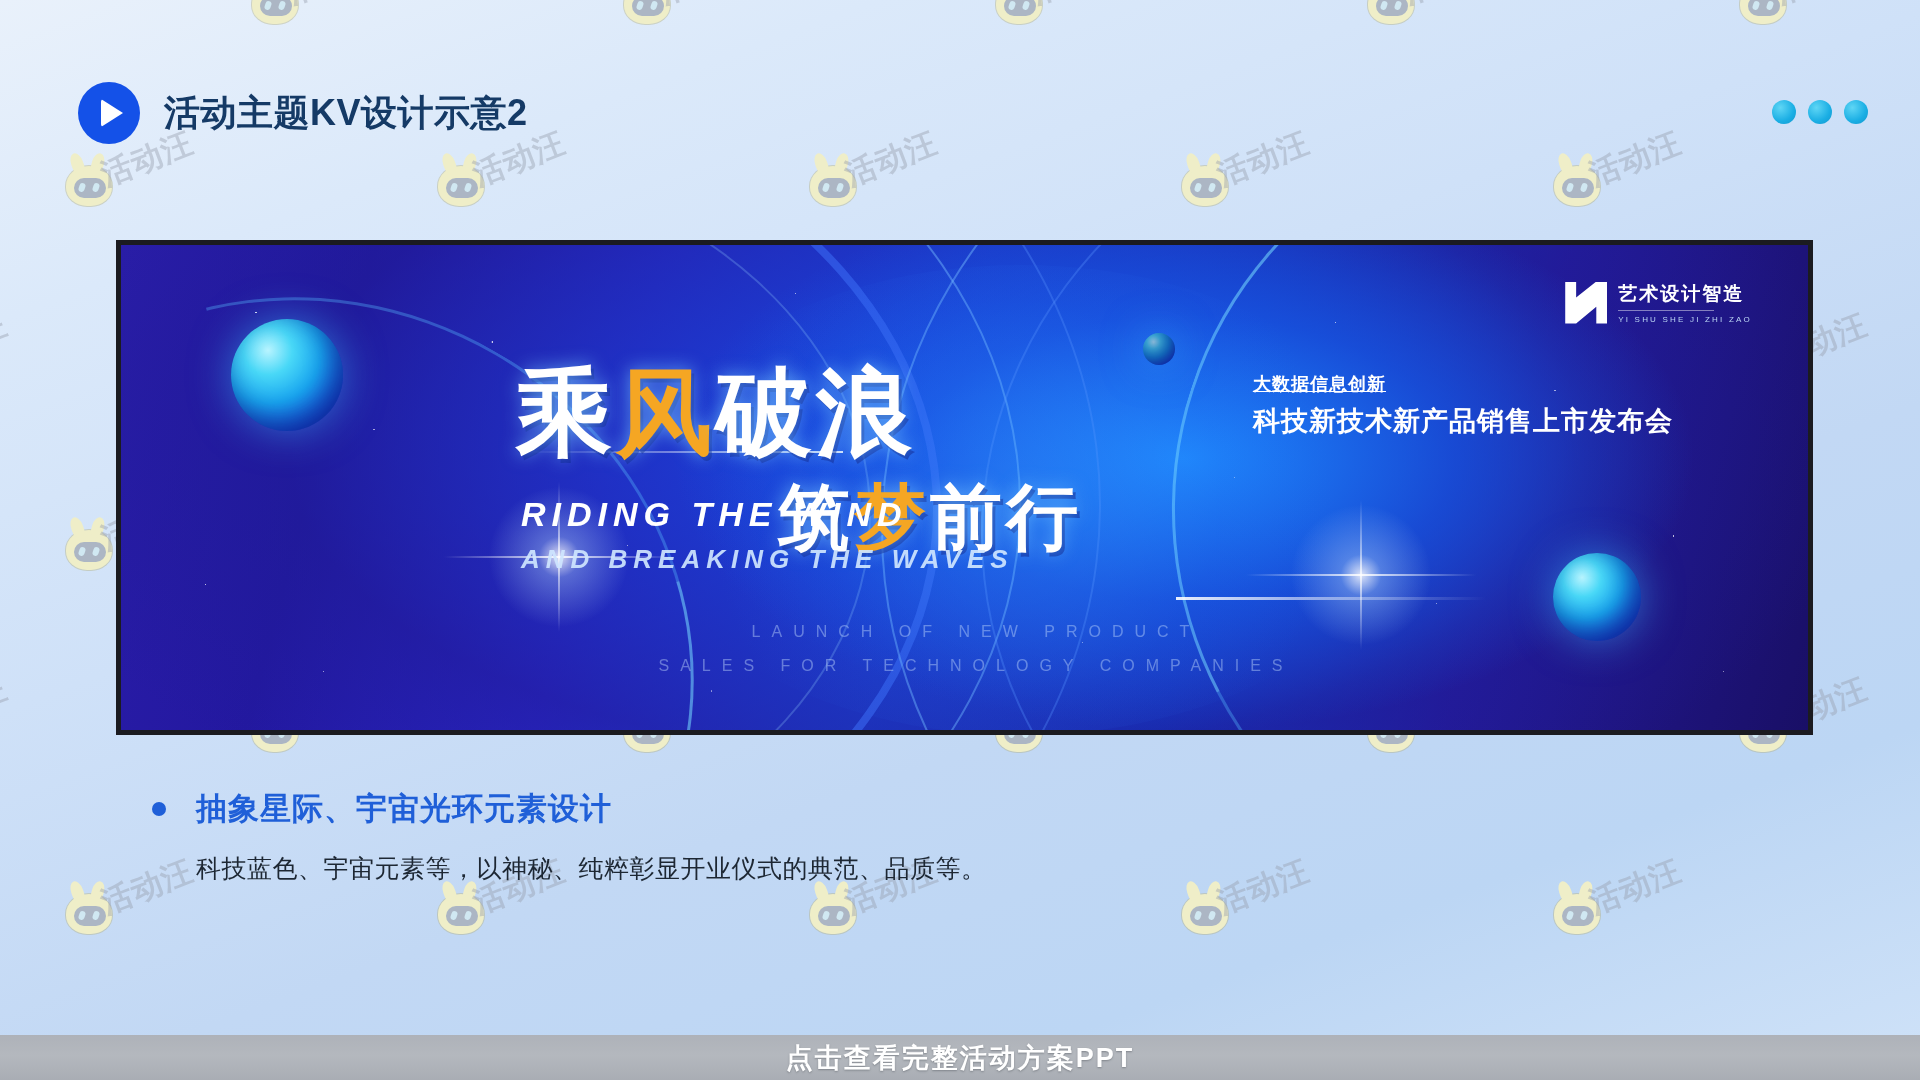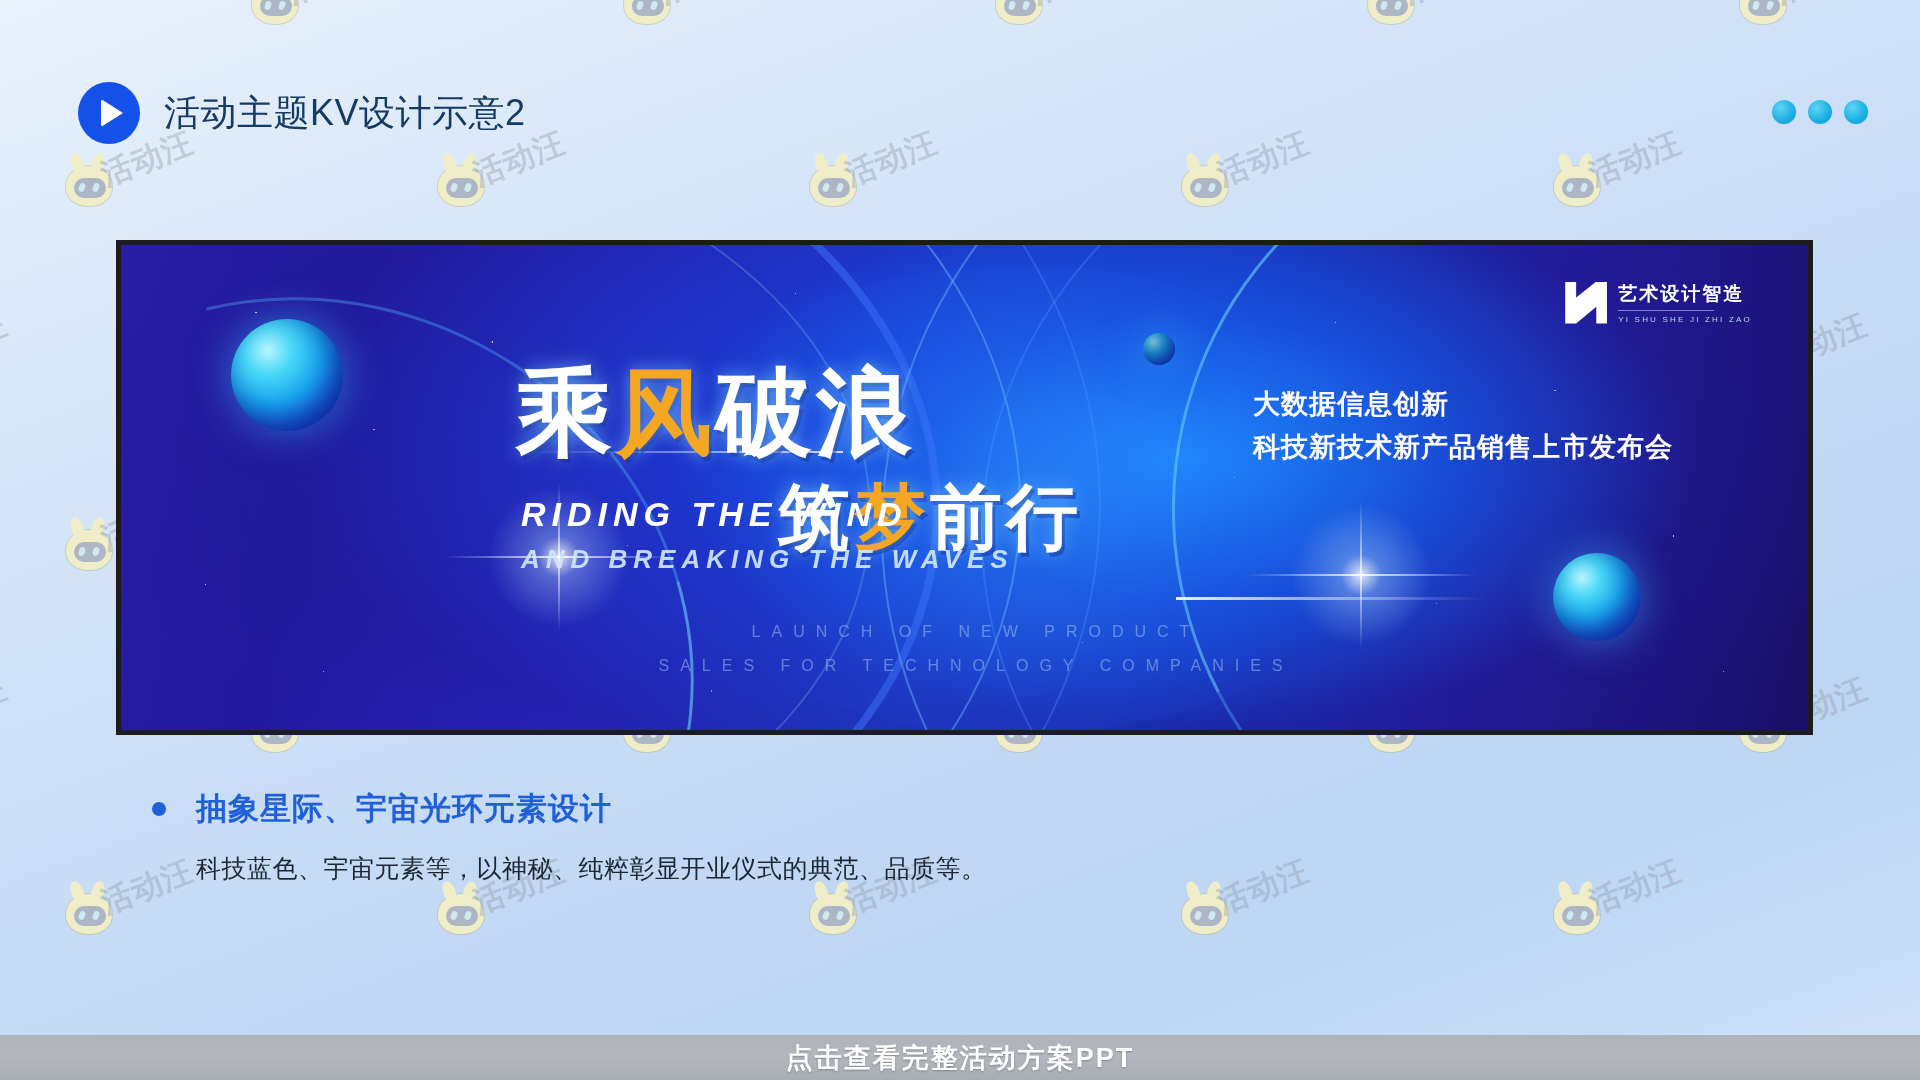--- a/index.html
+++ b/index.html
@@ -51,21 +51,21 @@
   .play-btn {
     width:62px; height:62px; border-radius:50%; background:#1451e8;
     display:flex; align-items:center; justify-content:center; flex:none;
   }
   .play-tri {
     width:0; height:0; margin-left:6px;
     border-left:22px solid #fff; border-top:14px solid transparent; border-bottom:14px solid transparent;
     border-radius:3px;
   }
   .page-title {
-    margin-left:24px; font-size:36px; font-weight:normal; color:#153a66; letter-spacing:.5px;
+    margin-left:24px; font-size:36px; font-weight:bold; color:#153a66; letter-spacing:.5px;
   }
   .dots { position:absolute; right:52px; top:100px; display:flex; gap:12px; z-index:20; }
   .dot { width:24px; height:24px; border-radius:50%; background:#21b6e8;
          background:radial-gradient(circle at 35% 32%, #5fd6f5 0%, #1aaee4 60%, #1497cc 100%); }
 
   
   .banner-frame {
     position:absolute; left:116px; top:240px; width:1697px; height:495px;
     border:5px solid #1b1b20; z-index:10; overflow:hidden; background:#1a1570;
   }
@@ -153,21 +153,21 @@
     position:absolute; left:1055px; top:352px; width:310px; height:3px; z-index:6;
     background:linear-gradient(90deg, rgba(255,255,255,.9), rgba(255,255,255,0));
   }
 
   .kv-side { position:absolute; left:1132px; top:115px; z-index:6; color:#fff; white-space:nowrap; }
   .kv-year {
     font-size:58px; font-weight:bold; letter-spacing:1px; line-height:1;
     text-shadow:0 0 14px rgba(140,200,255,.7), 2px 3px 0 rgba(10,30,140,.5);
   }
   .kv-year .yglyph { color:#f5a623; }
-  .kv-side-l1 { font-size:27px; font-weight:bold; margin-top:26px; letter-spacing:1px; }
+  .kv-side-l1 { font-size:18px; font-weight:bold; margin-top:12px; letter-spacing:1px;text-decoration:underline; }
   .kv-side-l2 { font-size:27px; font-weight:bold; margin-top:7px; letter-spacing:1px; }
 
   .kv-platform { position:absolute; left:50px; top:340px; z-index:6; color:#fff; }
   .kv-platform .p1 { font-size:19px; letter-spacing:3px; }
   .kv-platform .p2 { font-size:27px; font-weight:bold; letter-spacing:2px; margin-top:6px; }
 
   .kv-faint { position:absolute; left:0; right:0; top:378px; z-index:6; text-align:center;padding-left:23px; }
   .kv-faint .f1 { font-size:16px; letter-spacing:11px; color:rgba(200,225,255,.42); }
   .kv-faint .f2 { font-size:16px; letter-spacing:11px; color:rgba(200,225,255,.42); margin-top:16px; }
 

